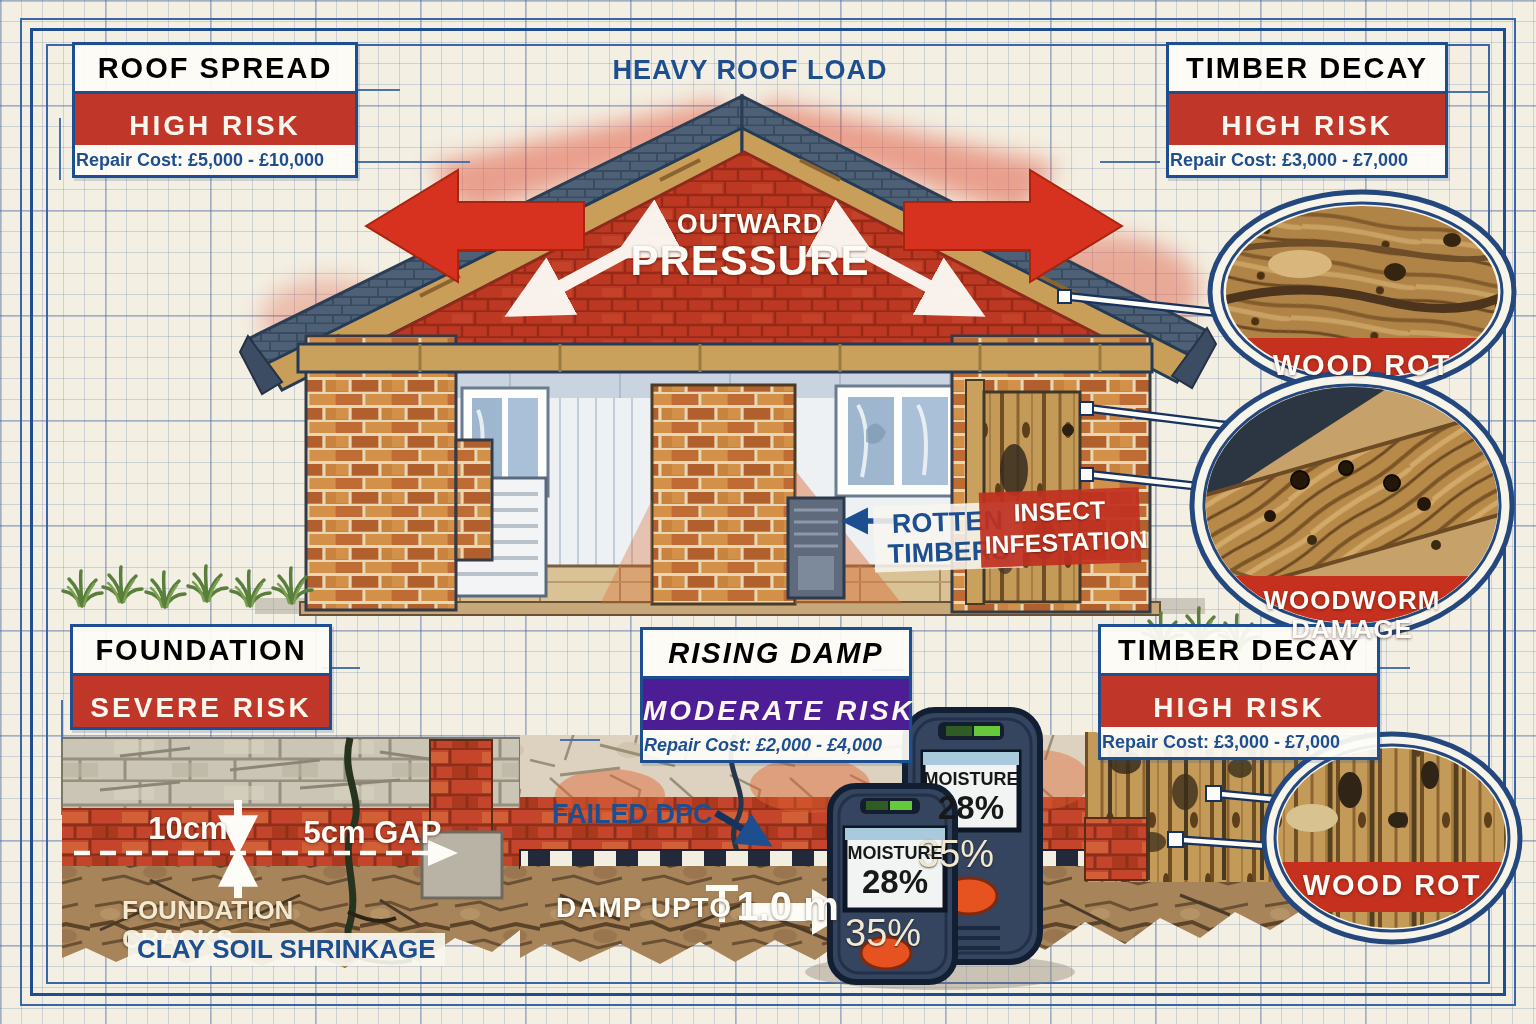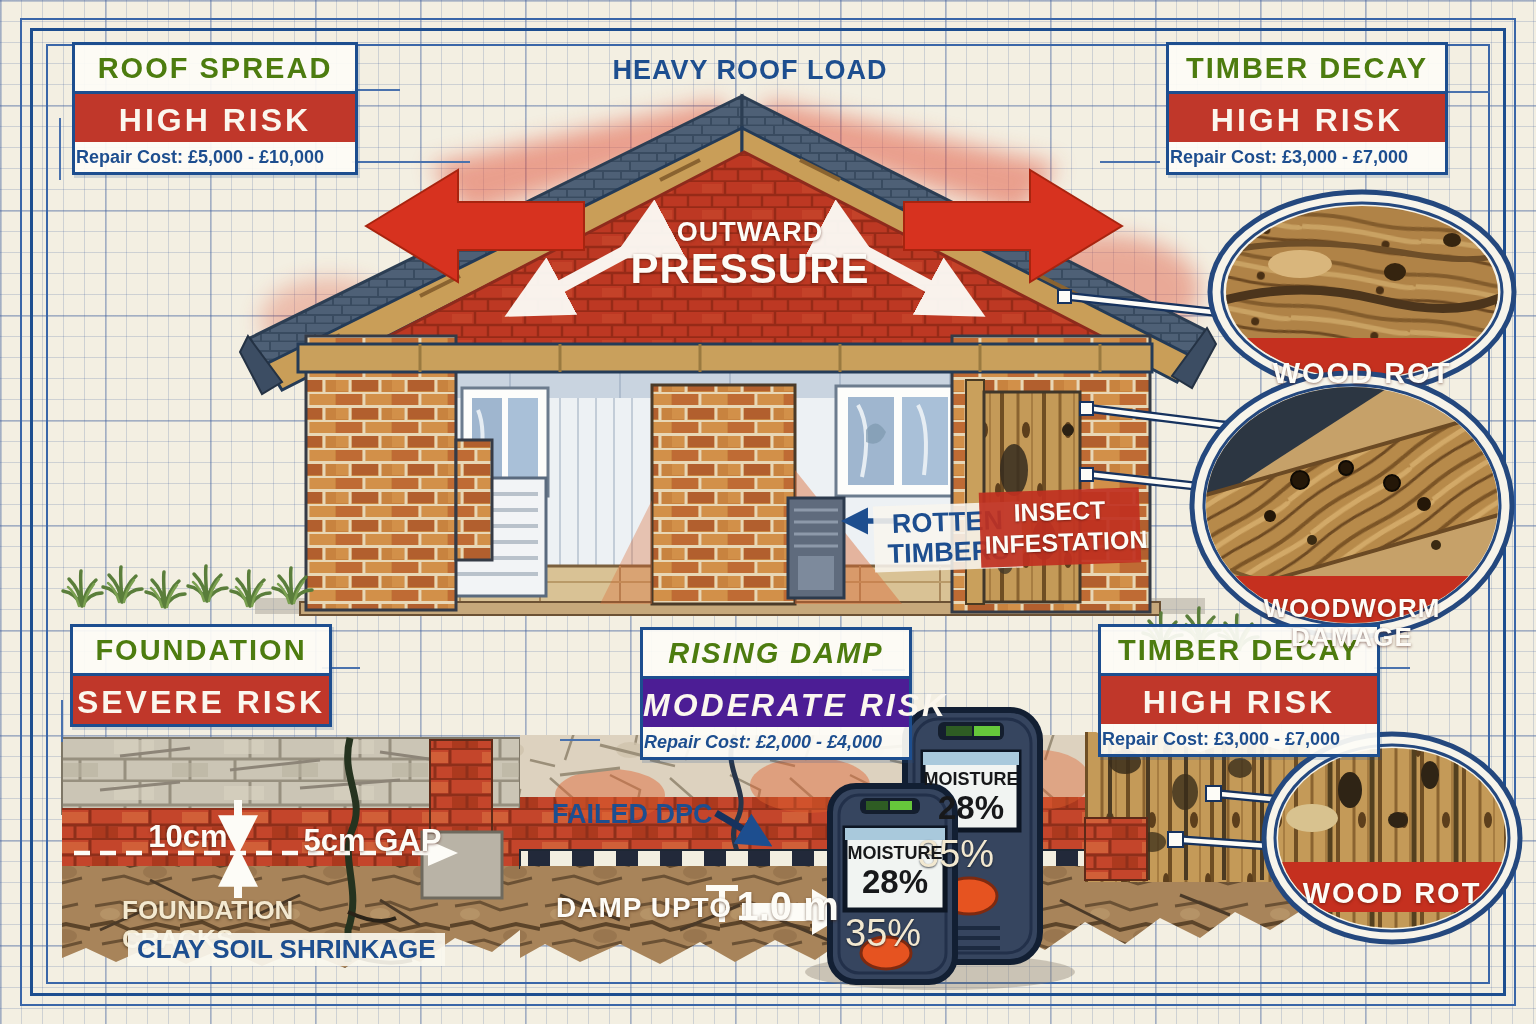--- a/index.html
+++ b/index.html
@@ -14,29 +14,29 @@
       linear-gradient(90deg, rgba(50,85,150,0.28) 2px, transparent 2px);
     background-size:21px 21px,21px 21px,105px 105px,105px 105px;
   }
   .frame{position:absolute;pointer-events:none;}
   .f1{left:20px;top:18px;right:20px;bottom:18px;border:2px solid #3a66a8;}
   .f2{left:30px;top:28px;right:30px;bottom:28px;border:3px solid #1d4e8f;}
   .f3{left:46px;top:44px;right:46px;bottom:40px;border:2px solid #3a66a8;}
   svg.art{position:absolute;left:0;top:0;}
   .label{position:absolute;font-weight:bold;line-height:1.1;}
   .navy{color:#1d4e8f;}
-  .white{color:#fdfcf7;text-shadow:0 1px 3px rgba(70,20,8,.55);margin-top:8px;}
+  .white{color:#fdfcf7;text-shadow:0 1px 3px rgba(70,20,8,.55);}
   .cream{color:#f3e9d0;text-shadow:0 1px 3px rgba(40,25,10,.7);}
   .center{text-align:center;}
   .panel{position:absolute;border:3px solid #1d4e8f;background:rgba(253,252,246,.93);
          box-shadow:2px 3px 0 rgba(29,78,143,.18);}
-  .panel-title{font-size:29px;font-weight:bold;color:#4d7c0f;text-align:center;
+  .panel-title{font-size:29px;font-weight:bold;color:#000000;text-align:center;
                padding:7px 2px 6px;border-bottom:3px solid #1d4e8f;letter-spacing:2px;white-space:nowrap;}
-  .panel-risk{color:#fbf7ee;font-size:32px;font-weight:bold;text-align:center;
-              padding:8px 0 3px;letter-spacing:3px;white-space:nowrap;}
+  .panel-risk{color:#fbf7ee;font-size:28px;font-weight:bold;text-align:center;
+              padding:16px 0 3px;letter-spacing:3px;white-space:nowrap;}
   .risk-red{background:#c0372a;}
   .risk-green{background:#4c1d95;}
   .panel-cost{color:#1d4e8f;font-size:18px;font-weight:bold;text-align:left;
               padding:5px 1px 4px;white-space:nowrap;}
   .chip{background:rgba(250,247,238,.92);padding:2px 9px;}
   .insect-box{position:absolute;background:rgba(192,48,32,.93);color:#fdfcf7;
               font-weight:bold;font-size:25px;text-align:center;line-height:1.25;
               padding:6px 4px;transform:rotate(-2deg);text-shadow:0 1px 2px rgba(60,10,5,.5);}
   .rotten{position:absolute;background:rgba(248,245,238,.88);transform:rotate(-2deg);
           color:#1d4e8f;font-weight:bold;font-size:27px;text-align:center;line-height:1.12;padding:3px 6px;}

